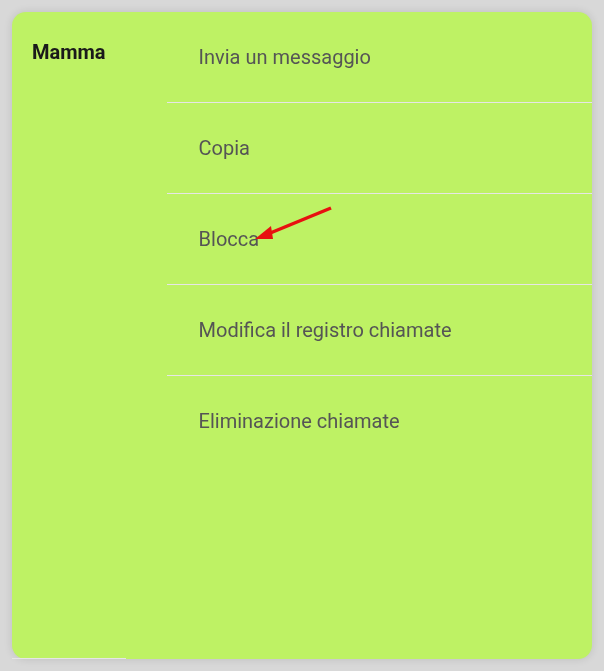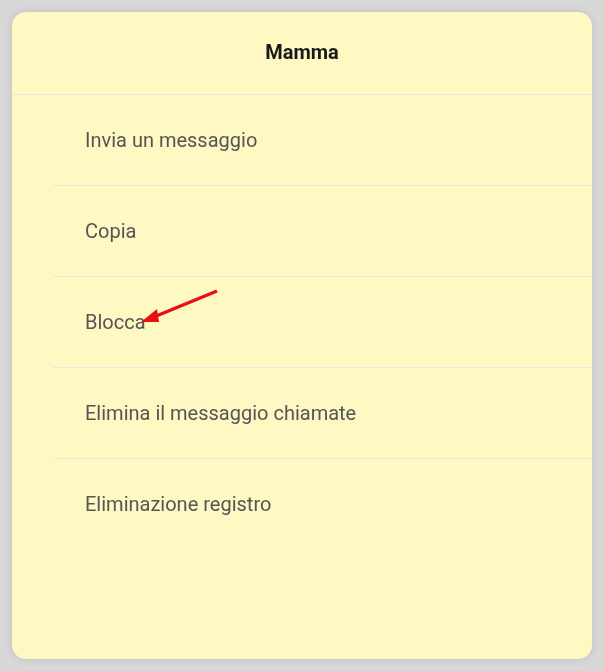--- a/index.html
+++ b/index.html
@@ -9,26 +9,25 @@
     }
     body {
       font-family: -apple-system, BlinkMacSystemFont, 'Segoe UI', Roboto, Helvetica, Arial, sans-serif;
       background: #d8d8d8;
       width: 604px;
       height: 671px;
       overflow: hidden;
       padding: 12px;
     }
     .modal {
-      background: #fef9c3;
+      background: #bef264;
       border-radius: 14px;
       width: 100%;
       height: 100%;
       display: flex;
-      flex-direction: column;
       box-shadow: 0 0 8px rgba(0,0,0,0.12);
     }
     .modal-header {
       text-align: center;
       padding: 28px 20px 30px 20px;
       border-bottom: 1px solid #e6e6e6;
     }
     .modal-header span {
       font-size: 20px;
       font-weight: 700;
@@ -78,19 +77,19 @@
         <defs>
           <marker id="arrowhead" markerWidth="10" markerHeight="10" refX="2" refY="5" orient="auto">
             <polygon points="0 0, 10 5, 0 10" fill="#e81010" transform="rotate(180 5 5)"></polygon>
           </marker>
         </defs>
         <line x1="80" y1="4" x2="12" y2="32" stroke="#e81010" stroke-width="3.5"></line>
         <polygon points="4,35 20,22 22,35" fill="#e81010"></polygon>
       </svg>
     </div>
     <div class="menu-item">
-      <span>Elimina il messaggio chiamate</span>
+      <span>Modifica il registro chiamate</span>
     </div>
     <div class="menu-item">
-      <span>Eliminazione registro</span>
+      <span>Eliminazione chiamate</span>
     </div>
   </div>
 </div>
 
 </body></html>

